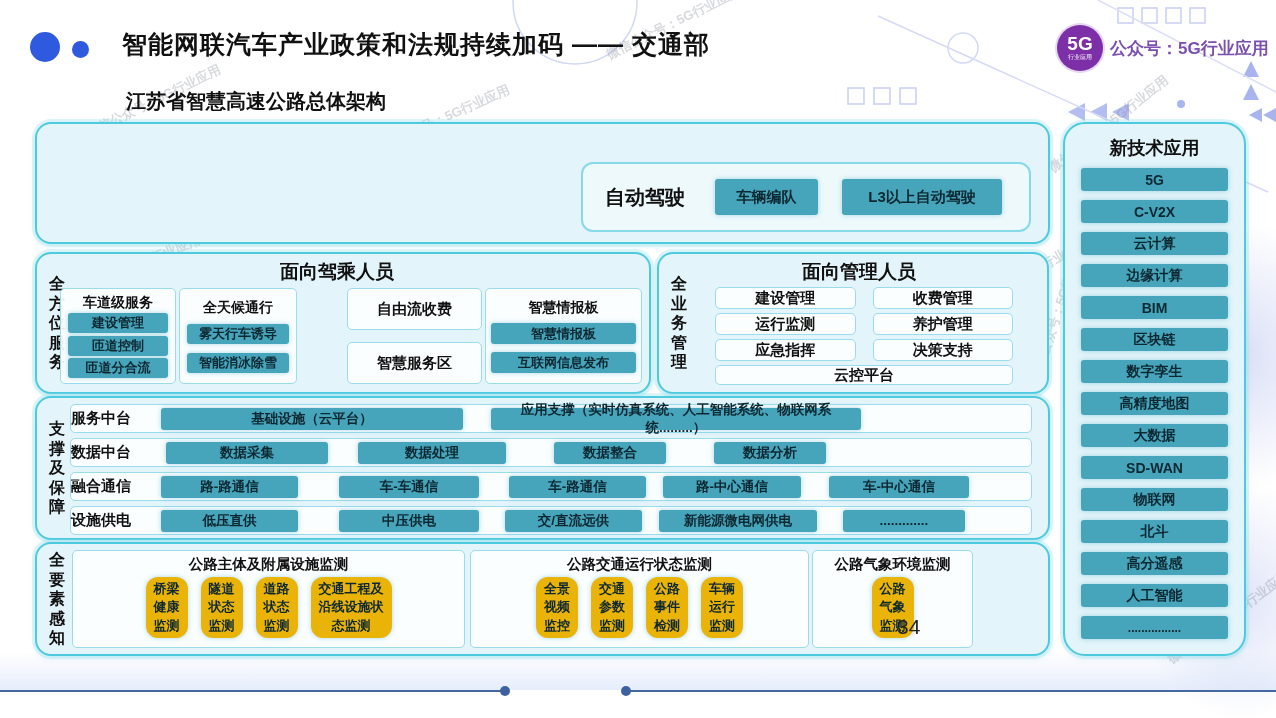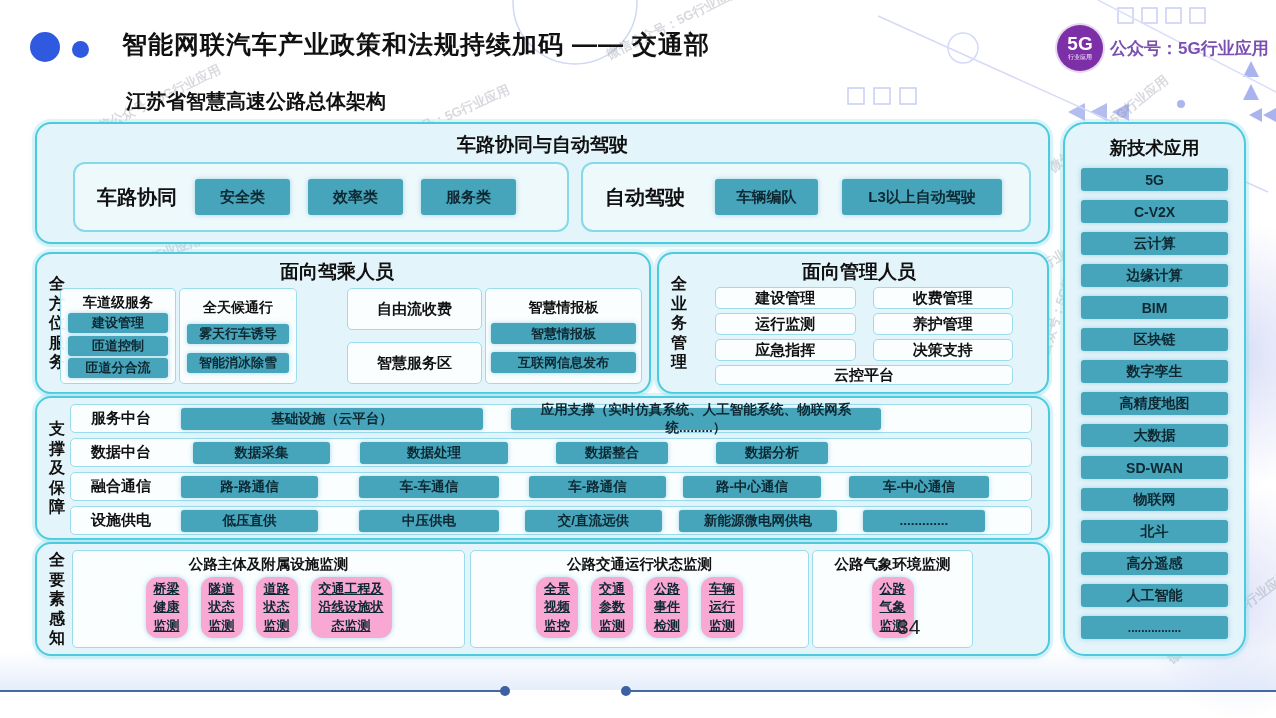--- a/index.html
+++ b/index.html
@@ -71,33 +71,33 @@
   #row2r .boxtitle{left:40px;width:320px;top:5px;}
   .r2grid{position:absolute;left:56px;top:33px;width:298px;display:flex;flex-direction:column;gap:4px;}
   .r2grid .grow{display:flex;gap:17px;}
   .r2grid .cell{flex:1;height:22px;display:flex;align-items:center;justify-content:center;
         font-size:15px;font-weight:800;}
   .r2grid .cell.full{height:20px;}
 
   
   #row3{left:35px;top:396px;width:1011px;height:140px;}
   .r3rows{position:absolute;left:33px;top:6px;width:962px;display:flex;flex-direction:column;gap:5px;}
-  .r3row{position:relative;height:29px;display:flex;align-items:center;padding-left:20px;box-sizing:border-box;}
+  .r3row{position:relative;height:29px;display:flex;align-items:center;padding-left:0;box-sizing:border-box;}
   .r3row .rlabel{width:80px;font-size:15px;font-weight:800;flex:none;}
   .r3row .tealbtn{height:22px;font-size:13.5px;flex:none;}
 
   
   #row4{left:35px;top:542px;width:1011px;height:110px;}
   .r4group{position:absolute;top:6px;height:98px;}
   .r4group .whitebox.full{width:100%;height:100%;box-sizing:border-box;padding-top:4px;}
   .r4title{font-size:14.5px;font-weight:800;text-align:center;}
   .r4cards{display:flex;justify-content:center;gap:13px;margin-top:3px;}
-  .card{background:#f9a8d4;color:#0e2832;font-weight:700;font-size:13px;line-height:1.42;
+  .card{background:#eab308;color:#0e2832;font-weight:700;font-size:13px;line-height:1.42;
         border-radius:12px;padding:3px 8px;white-space:pre-line;text-align:center;
-        box-shadow:0 0 5px rgba(70,170,195,.45);text-decoration:underline;}
+        box-shadow:0 0 5px rgba(70,170,195,.45);}
   #r4g1{left:35px;width:393px;} #r4g2{left:433px;width:339px;} #r4g3{left:775px;width:161px;}
 
   .pagenum{left:897px;top:615px;font-size:21px;font-weight:400;z-index:3;color:#222;}
 
   
   #rightcol{left:1063px;top:122px;width:179px;height:530px;border-radius:22px;
         display:flex;flex-direction:column;align-items:center;}
   #rightcol .rc-title{font-size:18px;font-weight:800;margin-top:12px;}
   #rightcol .rc-items{display:flex;flex-direction:column;gap:9px;margin-top:8px;}
   #rightcol .tealbtn{width:147px;height:23px;font-size:14px;}
@@ -163,27 +163,20 @@
   <div class="abs dot-small"></div>
   <div class="abs main-title">智能网联汽车产业政策和法规持续加码 —— 交通部</div>
   <div class="abs sub-title">江苏省智慧高速公路总体架构</div>
   <div class="abs logo">
     <span class="t1">5G</span>
     <span class="t2">行业应用</span>
   </div>
   <div class="abs account">公众号：5G行业应用</div>
 
   <div class="container" id="row1">
-    <div class="boxtitle">车路协同与自动驾驶</div>
-    <div class="subbox" id="r1a">
-      <span class="r1label">车路协同</span>
-      <span class="tealbtn">安全类</span>
-      <span class="tealbtn">效率类</span>
-      <span class="tealbtn">服务类</span>
-    </div>
     <div class="subbox" id="r1b">
       <span class="r1label">自动驾驶</span>
       <span class="tealbtn" style="width:103px;margin-left:30px">车辆编队</span>
       <span class="tealbtn" style="width:160px;margin-left:24px">L3以上自动驾驶</span>
     </div>
   </div>
 
   <div class="container" id="row2l">
     <div class="sidelabel">全方位服务</div>
     <div class="boxtitle">面向驾乘人员</div>
@@ -240,21 +233,21 @@
   <div class="container" id="row3">
     <div class="sidelabel">支撑及保障</div>
     <div class="r3rows">
       <div class="r3row whitebox">
         <span class="rlabel">服务中台</span>
         <span class="tealbtn" style="width:302px;margin-left:10px">基础设施（云平台）</span>
         <span class="tealbtn" style="width:370px;margin-left:28px">应用支撑（实时仿真系统、人工智能系统、物联网系统.........）</span>
       </div>
       <div class="r3row whitebox">
         <span class="rlabel">数据中台</span>
-        <span class="tealbtn" style="width:137px;margin-left:22px">数据采集</span>
+        <span class="tealbtn" style="width:162px;margin-left:15px">数据采集</span>
         <span class="tealbtn" style="width:148px;margin-left:30px">数据处理</span>
         <span class="tealbtn" style="width:112px;margin-left:48px">数据整合</span>
         <span class="tealbtn" style="width:112px;margin-left:48px">数据分析</span>
       </div>
       <div class="r3row whitebox">
         <span class="rlabel">融合通信</span>
         <span class="tealbtn" style="width:137px;margin-left:10px">路-路通信</span>
         <span class="tealbtn" style="width:140px;margin-left:41px">车-车通信</span>
         <span class="tealbtn" style="width:137px;margin-left:30px">车-路通信</span>
         <span class="tealbtn" style="width:138px;margin-left:17px">路-中心通信</span>

